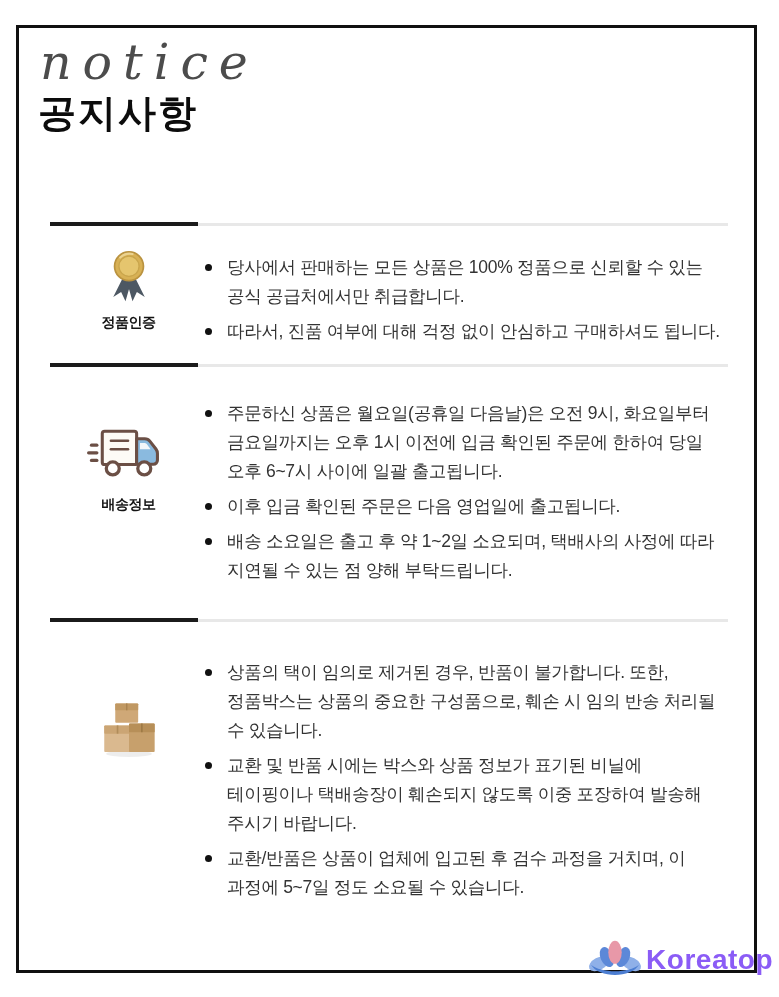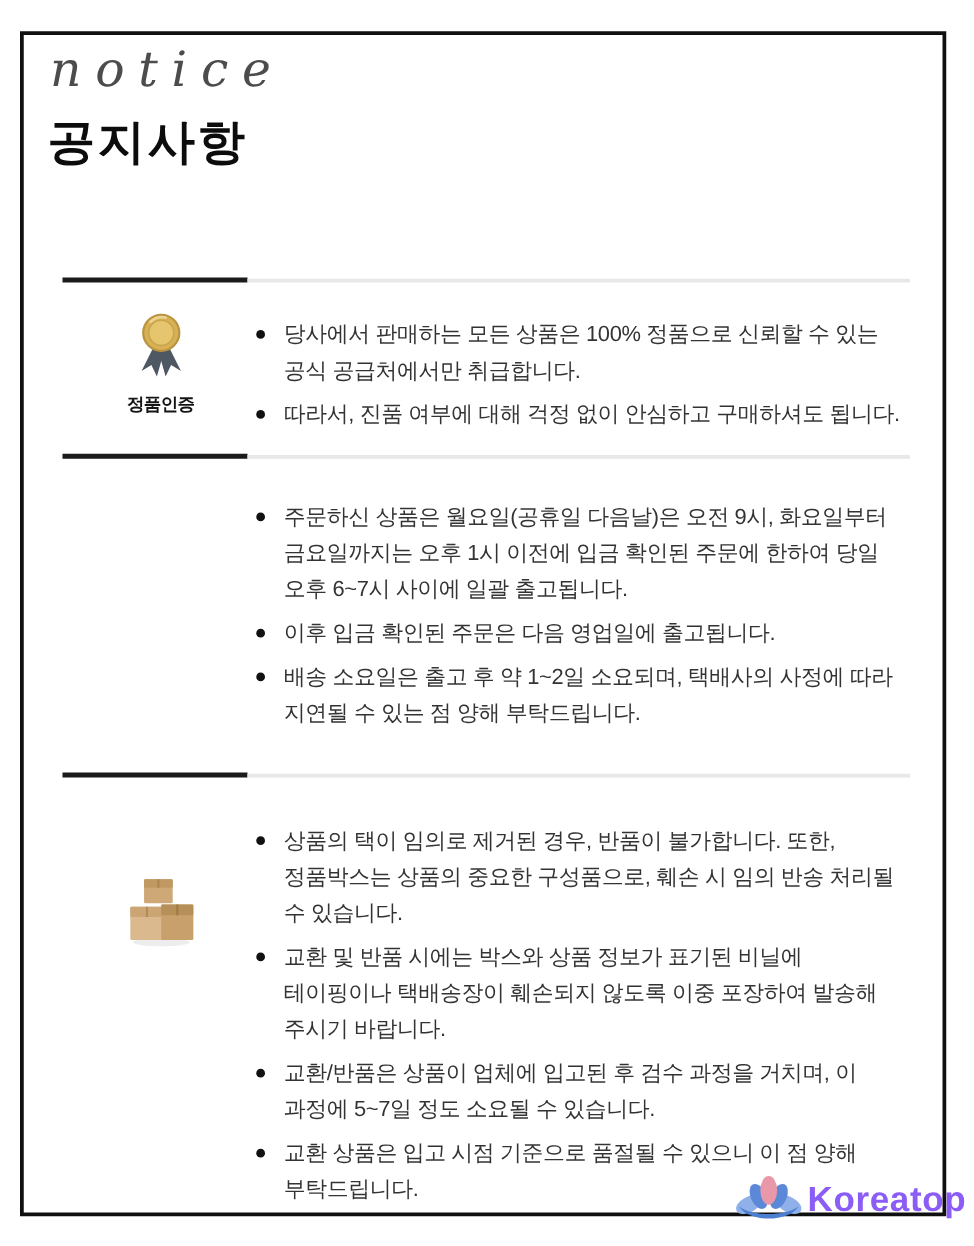--- a/index.html
+++ b/index.html
@@ -3,21 +3,21 @@
 <meta charset="utf-8">
 <style>
   * { margin:0; padding:0; box-sizing:border-box; }
   html,body { background:#ffffff; }
   body { font-family:"Liberation Sans","DejaVu Sans",sans-serif; }
   .page { position:relative; width:779px; height:997px; background:#ffffff; overflow:hidden; }
   .frame { position:absolute; left:16px; top:25px; width:741px; height:948px;
            border:3px solid #101010; background:#ffffff; }
 
   .script-title { position:absolute; left:40px; top:34px; font-family:"DejaVu Serif","Liberation Serif",serif;
-                  font-style:italic; font-weight:400; font-size:39px; letter-spacing:11px; color:#4c4c4c; }
+                  font-style:italic; font-weight:400; font-size:49px; letter-spacing:11px; color:#4c4c4c; }
   .page-title { position:absolute; left:38px; top:88px; font-size:38px; font-weight:900;
                 color:#0c0c0c; letter-spacing:2px; }
 
   .divider { position:absolute; left:34px; width:678px; height:4px; display:flex; align-items:center; }
   .divider .dark { width:148px; height:4px; background:#1b1b1b; }
   .divider .light { flex:1; height:3px; background:#e8e8e8; }
   .divider.d1 { top:197px; } .divider.d2 { top:338px; } .divider.d3 { top:593px; }
 
   .icon-block { position:absolute; left:10px; width:205px; text-align:center; }
   .icon-block .label { display:block; margin-top:4px; font-size:14px; font-weight:700; color:#141414; letter-spacing:-0.5px; }
@@ -68,20 +68,35 @@
     <div class="bullet-item">
       <span class="dot"></span>
       <span class="txt">당사에서 판매하는 모든 상품은 100% 정품으로 신뢰할 수 있는 공식 공급처에서만 취급합니다.</span>
     </div>
     <div class="bullet-item">
       <span class="dot"></span>
       <span class="txt">따라서, 진품 여부에 대해 걱정 없이 안심하고 구매하셔도 됩니다.</span>
     </div>
   </div>
 
+  <div class="icon-block" style="left:26px; top:424px;">
+    <svg class="ico" width="84" height="64" viewBox="0 0 88 66">
+      <rect x="3" y="20" width="9" height="3.4" rx="1.7" fill="#6b4f45"></rect>
+      <rect x="0" y="28" width="12" height="3.4" rx="1.7" fill="#6b4f45"></rect>
+      <rect x="3" y="36" width="9" height="3.4" rx="1.7" fill="#6b4f45"></rect>
+      <rect x="16" y="7" width="36" height="35" rx="2.5" fill="#fdfbf6" stroke="#6b4f45" stroke-width="3.2"></rect>
+      <line x1="25" y1="17" x2="43" y2="17" stroke="#6b4f45" stroke-width="2.6" stroke-linecap="round"></line>
+      <line x1="25" y1="26" x2="43" y2="26" stroke="#6b4f45" stroke-width="2.6" stroke-linecap="round"></line>
+      <path d="M52,15 h8.5 c2.2,0 4.2,1 5.5,2.7 l6.2,8 c1,1.3 1.6,2.9 1.6,4.6 v7.2 c0,2.3 -1.9,4.2 -4.2,4.2 H52 Z" fill="#8abadf" stroke="#6b4f45" stroke-width="3.2" stroke-linejoin="round"></path>
+      <path d="M55.5,19.5 h4.5 c1.2,0 2.3,0.6 3,1.5 l3.6,4.8 h-11.1 Z" fill="#f3f7fb"></path>
+      <circle cx="27" cy="46" r="6.8" fill="#ffffff" stroke="#6b4f45" stroke-width="3.4"></circle>
+      <circle cx="60" cy="46" r="6.8" fill="#ffffff" stroke="#6b4f45" stroke-width="3.4"></circle>
+    </svg>
+    <span class="label">배송정보</span>
+  </div>
   <div class="bullets" style="left:202px; top:399px;">
     <div class="bullet-item">
       <span class="dot"></span>
       <span class="txt">주문하신 상품은 월요일(공휴일 다음날)은 오전 9시, 화요일부터 금요일까지는 오후 1시 이전에 입금 확인된 주문에 한하여 당일 오후 6~7시 사이에 일괄 출고됩니다.</span>
     </div>
     <div class="bullet-item">
       <span class="dot"></span>
       <span class="txt">이후 입금 확인된 주문은 다음 영업일에 출고됩니다.</span>
     </div>
     <div class="bullet-item">
@@ -116,24 +131,20 @@
       <span class="txt">상품의 택이 임의로 제거된 경우, 반품이 불가합니다. 또한, 정품박스는 상품의 중요한 구성품으로, 훼손 시 임의 반송 처리될 수 있습니다.</span>
     </div>
     <div class="bullet-item">
       <span class="dot"></span>
       <span class="txt">교환 및 반품 시에는 박스와 상품 정보가 표기된 비닐에 테이핑이나 택배송장이 훼손되지 않도록 이중 포장하여 발송해 주시기 바랍니다.</span>
     </div>
     <div class="bullet-item">
       <span class="dot"></span>
       <span class="txt">교환/반품은 상품이 업체에 입고된 후 검수 과정을 거치며, 이 과정에 5~7일 정도 소요될 수 있습니다.</span>
     </div>
-    <div class="bullet-item">
-      <span class="dot"></span>
-      <span class="txt">교환 상품은 입고 시점 기준으로 품절될 수 있으니 이 점 양해 부탁드립니다.</span>
-    </div>
   </div>
 
   <div class="brand">
     <svg width="58" height="48" viewBox="0 0 60 50">
       <ellipse cx="13" cy="29" rx="11" ry="6.5" fill="#8fb0e8" transform="rotate(-28 13 29)"></ellipse>
       <ellipse cx="47" cy="29" rx="11" ry="6.5" fill="#8fb0e8" transform="rotate(28 47 29)"></ellipse>
       <ellipse cx="21.5" cy="22" rx="6.5" ry="11" fill="#5c88d8" transform="rotate(-24 21.5 22)"></ellipse>
       <ellipse cx="38.5" cy="22" rx="6.5" ry="11" fill="#5c88d8" transform="rotate(24 38.5 22)"></ellipse>
       <ellipse cx="30" cy="17" rx="7" ry="12" fill="#e898a8"></ellipse>
       <path d="M5,30 C13,44 47,44 55,30 C45,39 15,39 5,30 Z" fill="#4c7ed2"></path>

